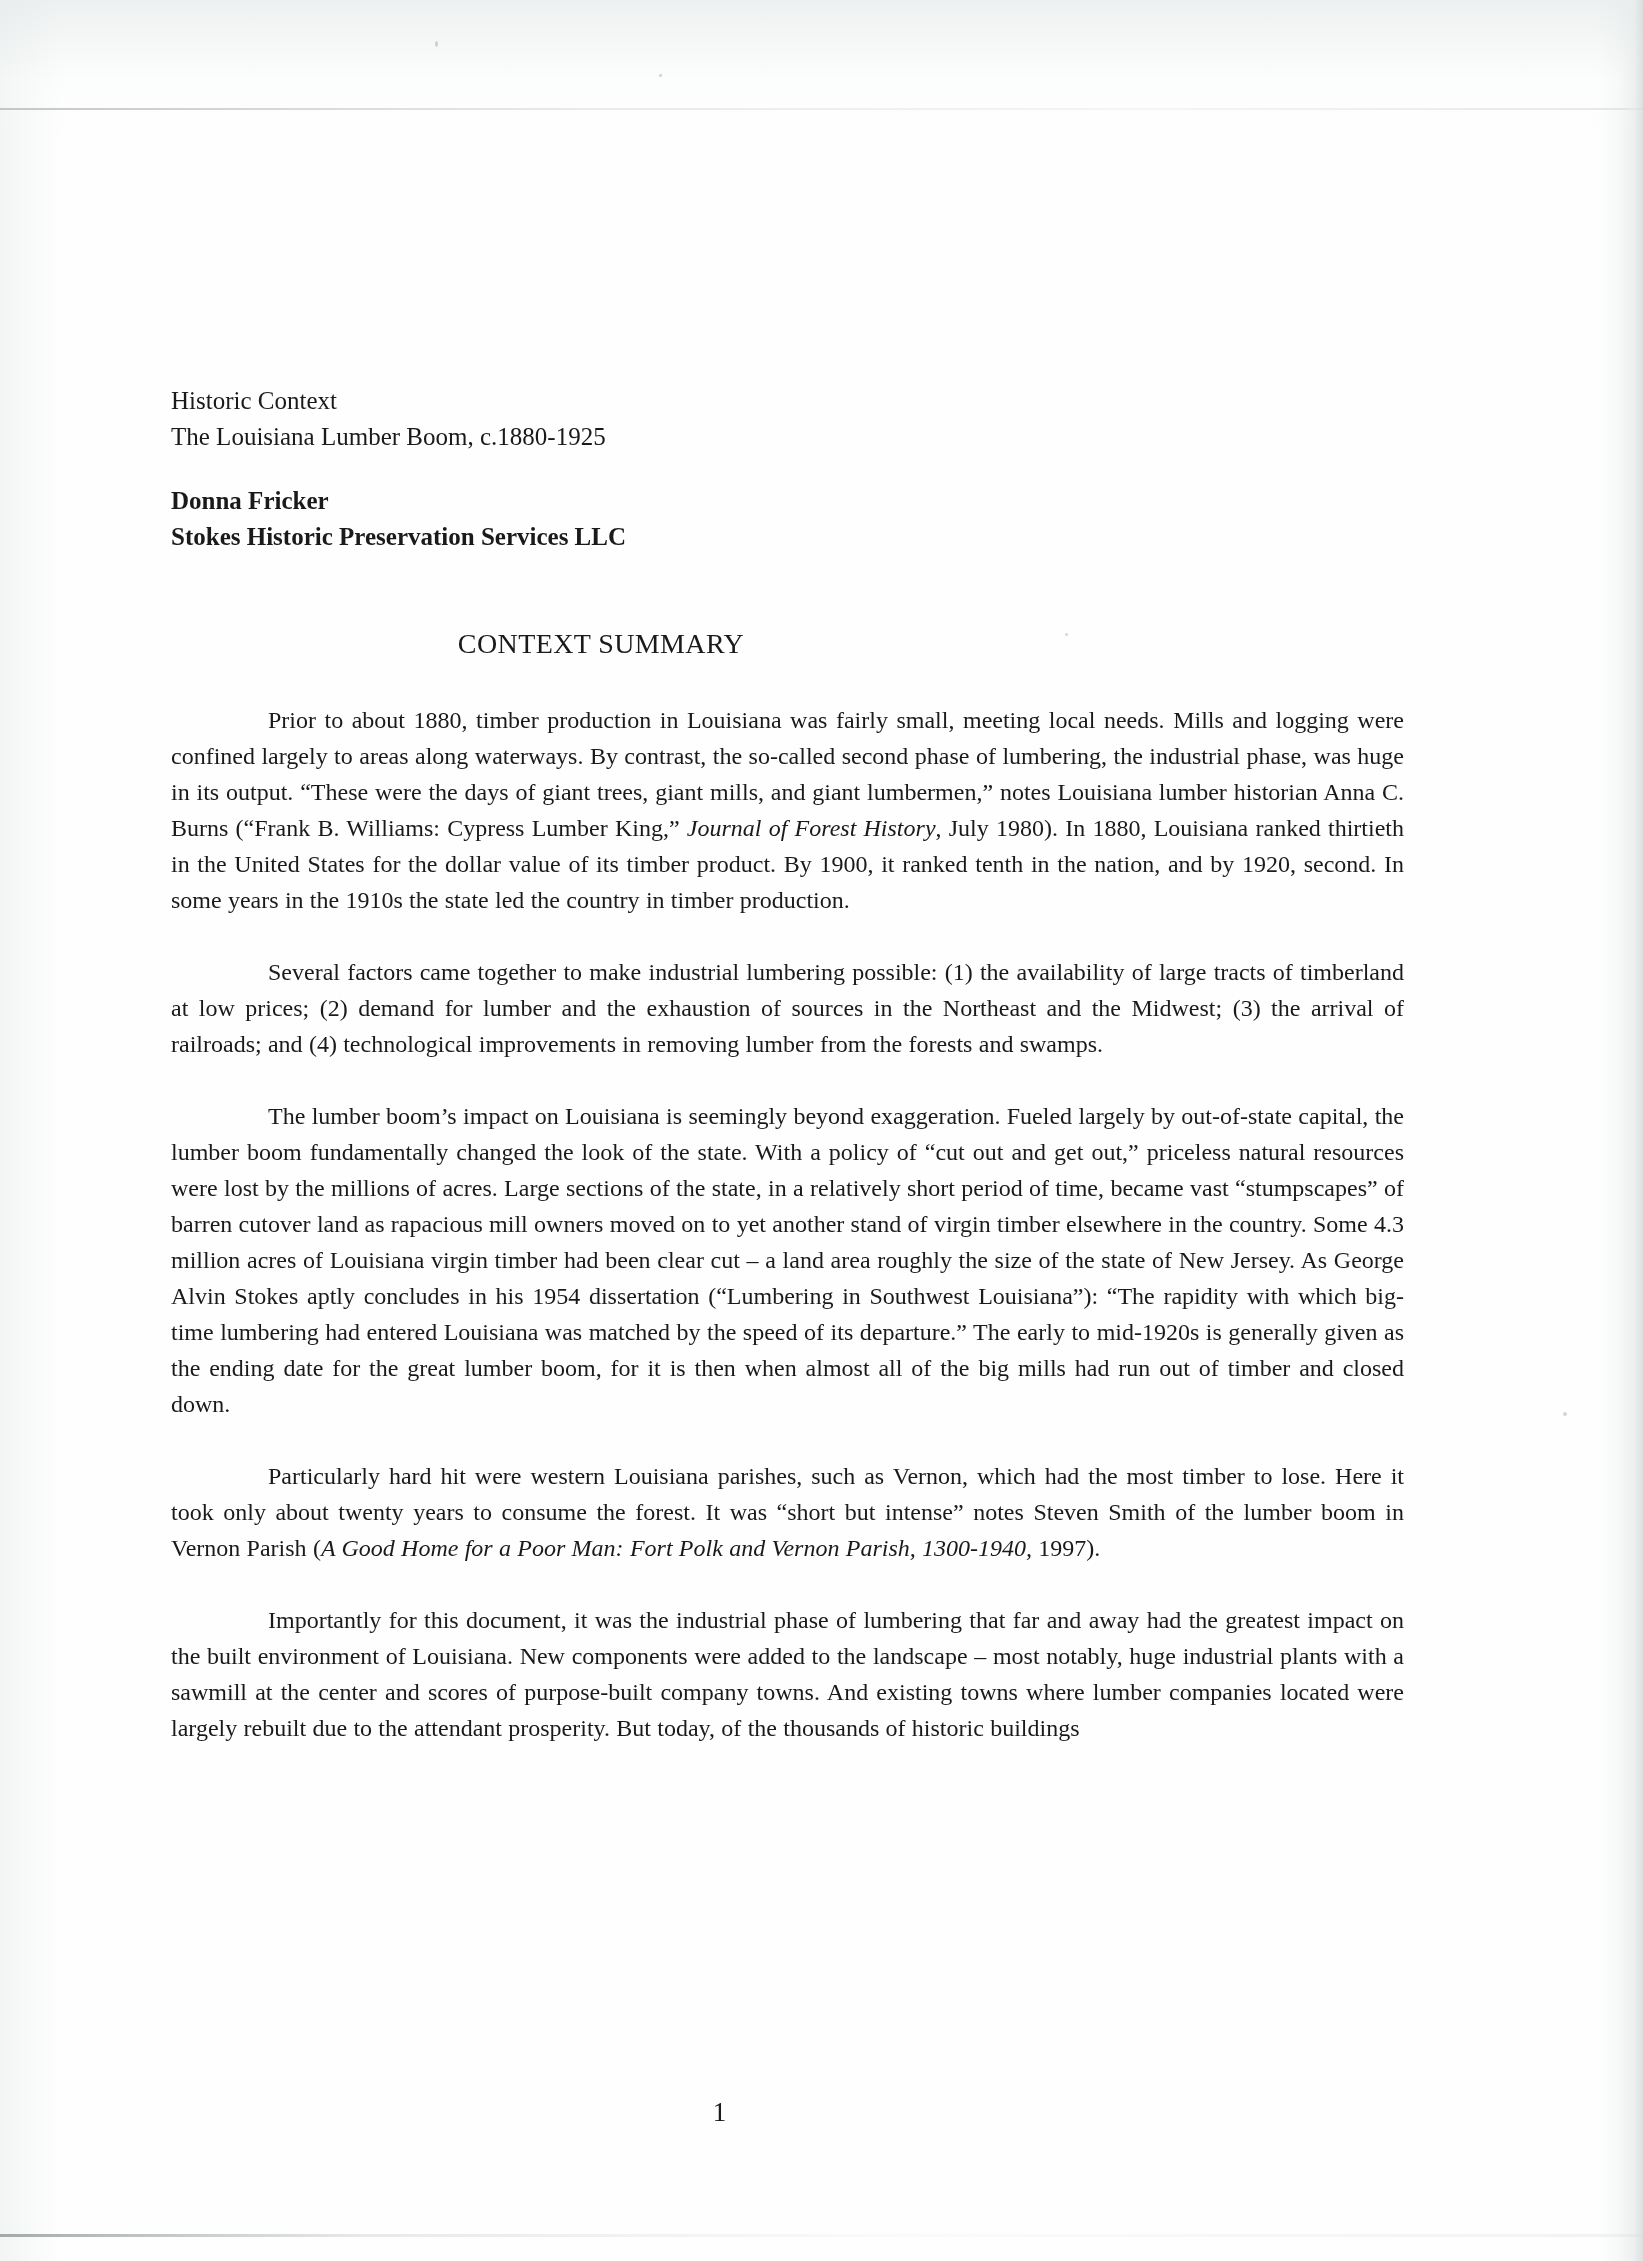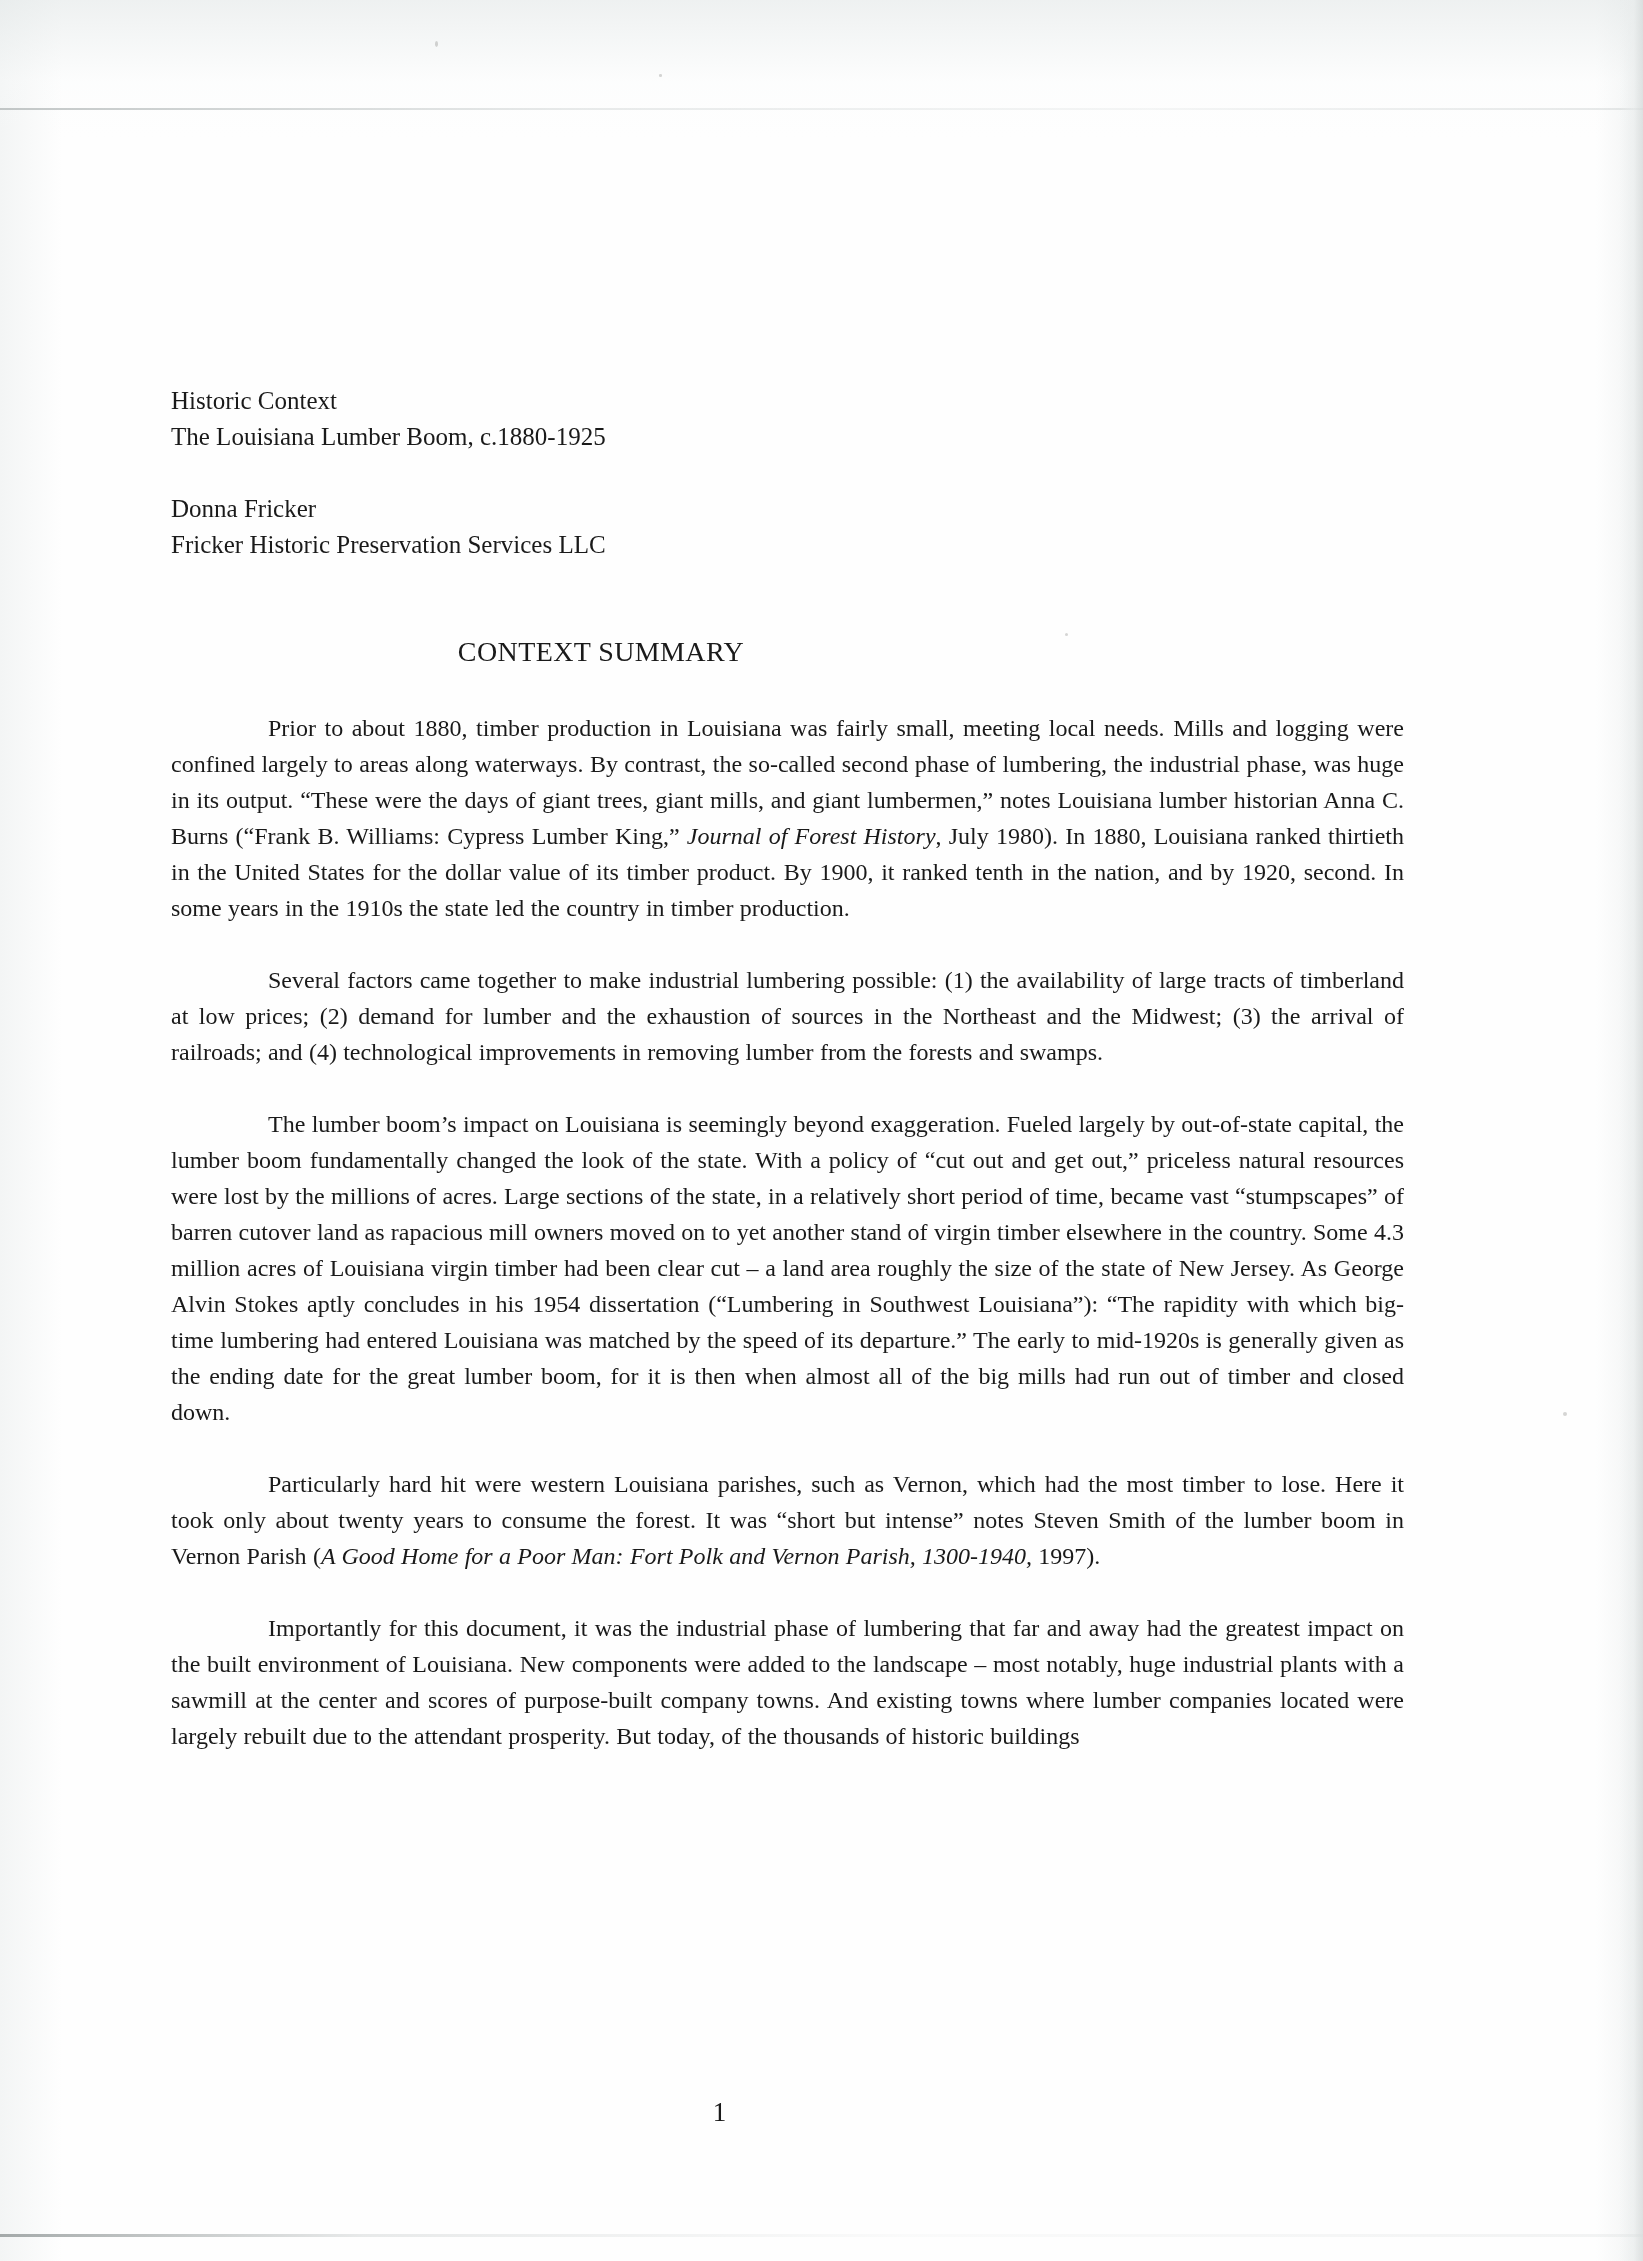--- a/index.html
+++ b/index.html
@@ -71,21 +71,22 @@
   .heading-block {
     margin: 0 0 0 0;
   }
   .heading-line {
     margin: 0;
     font-size: 25px;
     line-height: 36px;
     white-space: pre;
   }
   .byline-block {
-    margin-top: 36px;
+    margin-top: 28px;
+    font-weight: bold;
   }
 
   .doc-title {
     margin: 71px 0 0 0;
     text-align: center;
     font-size: 28px;
     line-height: 36px;
     letter-spacing: 0.4px;
     padding-right: 373px;
   }
@@ -138,21 +139,21 @@
 
   <div class="content">
 
     <div class="heading-block">
       <div class="heading-line">Historic Context</div>
       <div class="heading-line">The Louisiana Lumber Boom, c.1880-1925</div>
     </div>
 
     <div class="heading-block byline-block">
       <div class="heading-line">Donna Fricker</div>
-      <div class="heading-line">Fricker Historic Preservation Services LLC</div>
+      <div class="heading-line">Stokes Historic Preservation Services LLC</div>
     </div>
 
     <div class="doc-title">CONTEXT SUMMARY</div>
 
     <p class="para para-first"><span>Prior to about 1880, timber production in Louisiana was fairly small, meeting local needs.  Mills and logging were confined largely to areas along waterways.  By contrast, the so-called second phase of lumbering, the industrial phase, was huge in its output.  “These were the days of giant trees, giant mills, and giant lumbermen,” notes Louisiana lumber historian Anna C. Burns (“Frank B. Williams:  Cypress Lumber King,” </span><i>Journal of Forest History</i><span>, July 1980).  In 1880, Louisiana ranked thirtieth in the United States for the dollar value of its timber product.  By 1900, it ranked tenth in the nation, and by 1920, second.  In some years in the 1910s the state led the country in timber production.</span></p>
 
     <p class="para">Several factors came together to make industrial lumbering possible:  (1) the availability of large tracts of timberland at low prices; (2) demand for lumber and the exhaustion of sources in the Northeast and the Midwest; (3) the arrival of railroads; and (4) technological improvements in removing lumber from the forests and swamps.</p>
 
     <p class="para">The lumber boom’s impact on Louisiana is seemingly beyond exaggeration.  Fueled largely by out-of-state capital, the lumber boom fundamentally changed the look of the state.  With a policy of “cut out and get out,” priceless natural resources were lost by the millions of acres.  Large sections of the state, in a relatively short period of time, became vast “stumpscapes” of barren cutover land as rapacious mill owners moved on to yet another stand of virgin timber elsewhere in the country.  Some 4.3 million acres of Louisiana virgin timber had been clear cut – a land area roughly the size of the state of New Jersey.  As George Alvin Stokes aptly concludes in his 1954 dissertation (“Lumbering in Southwest Louisiana”):  “The rapidity with which big-time lumbering had entered Louisiana was matched by the speed of its departure.”  The early to mid-1920s is generally given as the ending date for the great lumber boom, for it is then when almost all of the big mills had run out of timber and closed down.</p>
 

